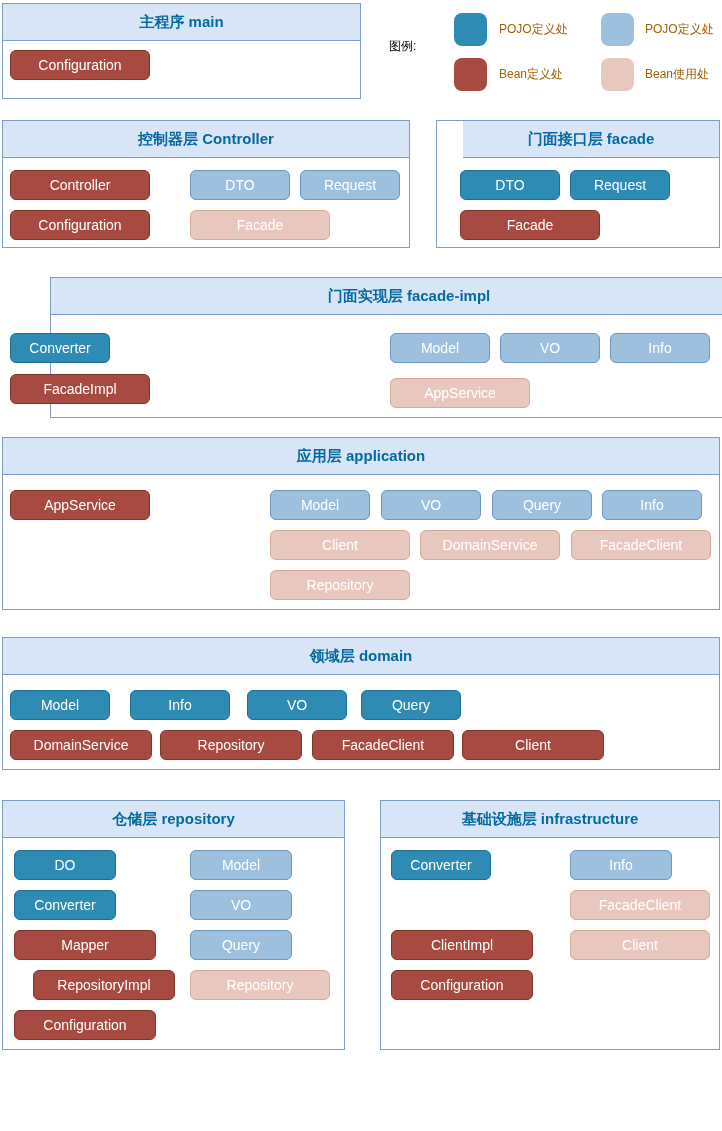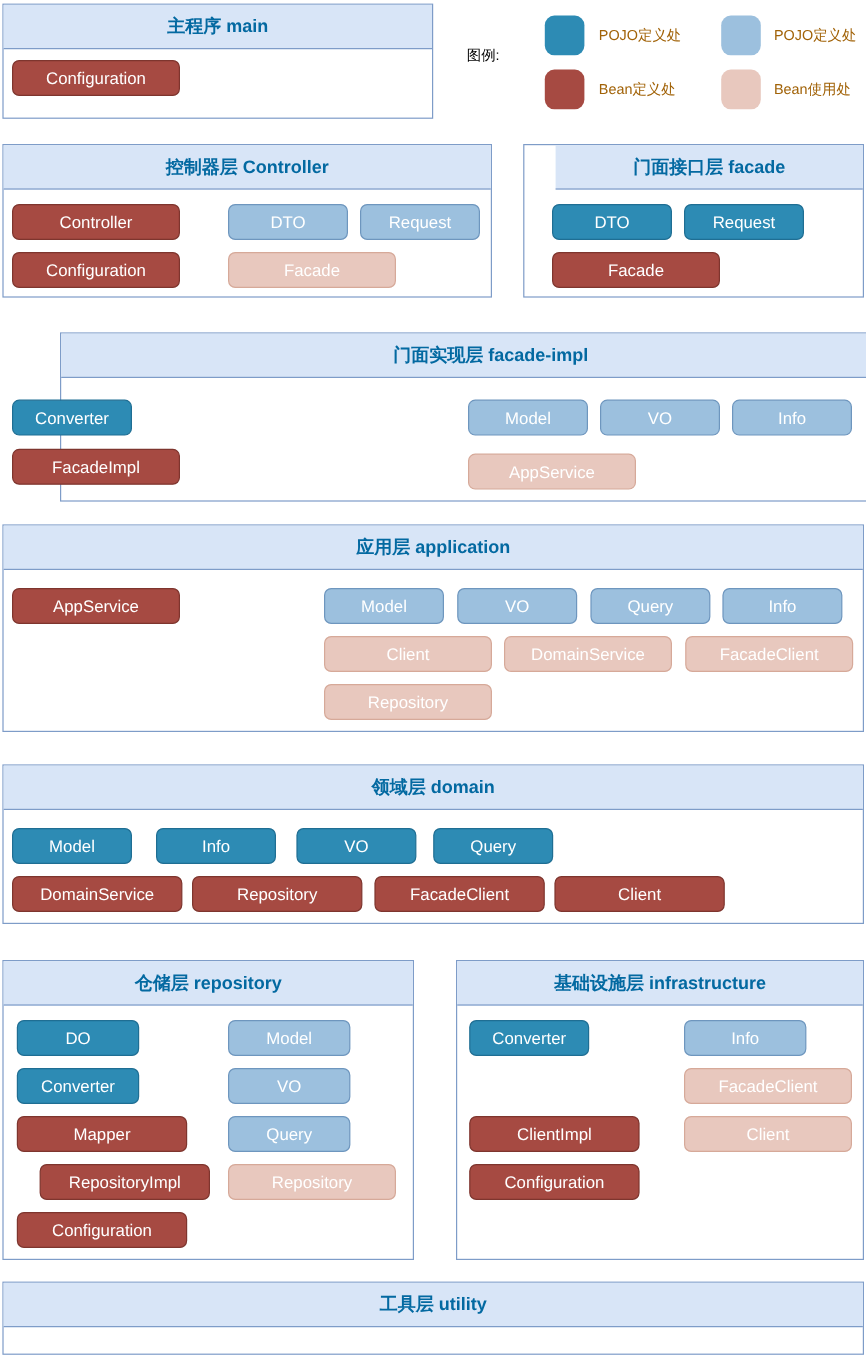--- a/index.html
+++ b/index.html
@@ -110,17 +110,14 @@
   <div class="box" style="left:380px;top:800px;width:340px;height:250px;">
     <div class="box-header">基础设施层 infrastructure</div>
   </div>
   <div class="chip pojo-def" style="left:391px;top:850px;width:100px;">Converter</div>
   <div class="chip bean-def" style="left:391px;top:930px;width:142px;">ClientImpl</div>
   <div class="chip bean-def" style="left:391px;top:970px;width:142px;">Configuration</div>
   <div class="chip pojo-use" style="left:570px;top:850px;width:102px;">Info</div>
   <div class="chip bean-use" style="left:570px;top:890px;width:140px;">FacadeClient</div>
   <div class="chip bean-use" style="left:570px;top:930px;width:140px;">Client</div>
 
-  <div class="box" style="left:2px;top:1068px;width:718px;height:61px;">
-    <div class="box-header">工具层 utility</div>
-  </div>
 
 </div>
 
 </body></html>

